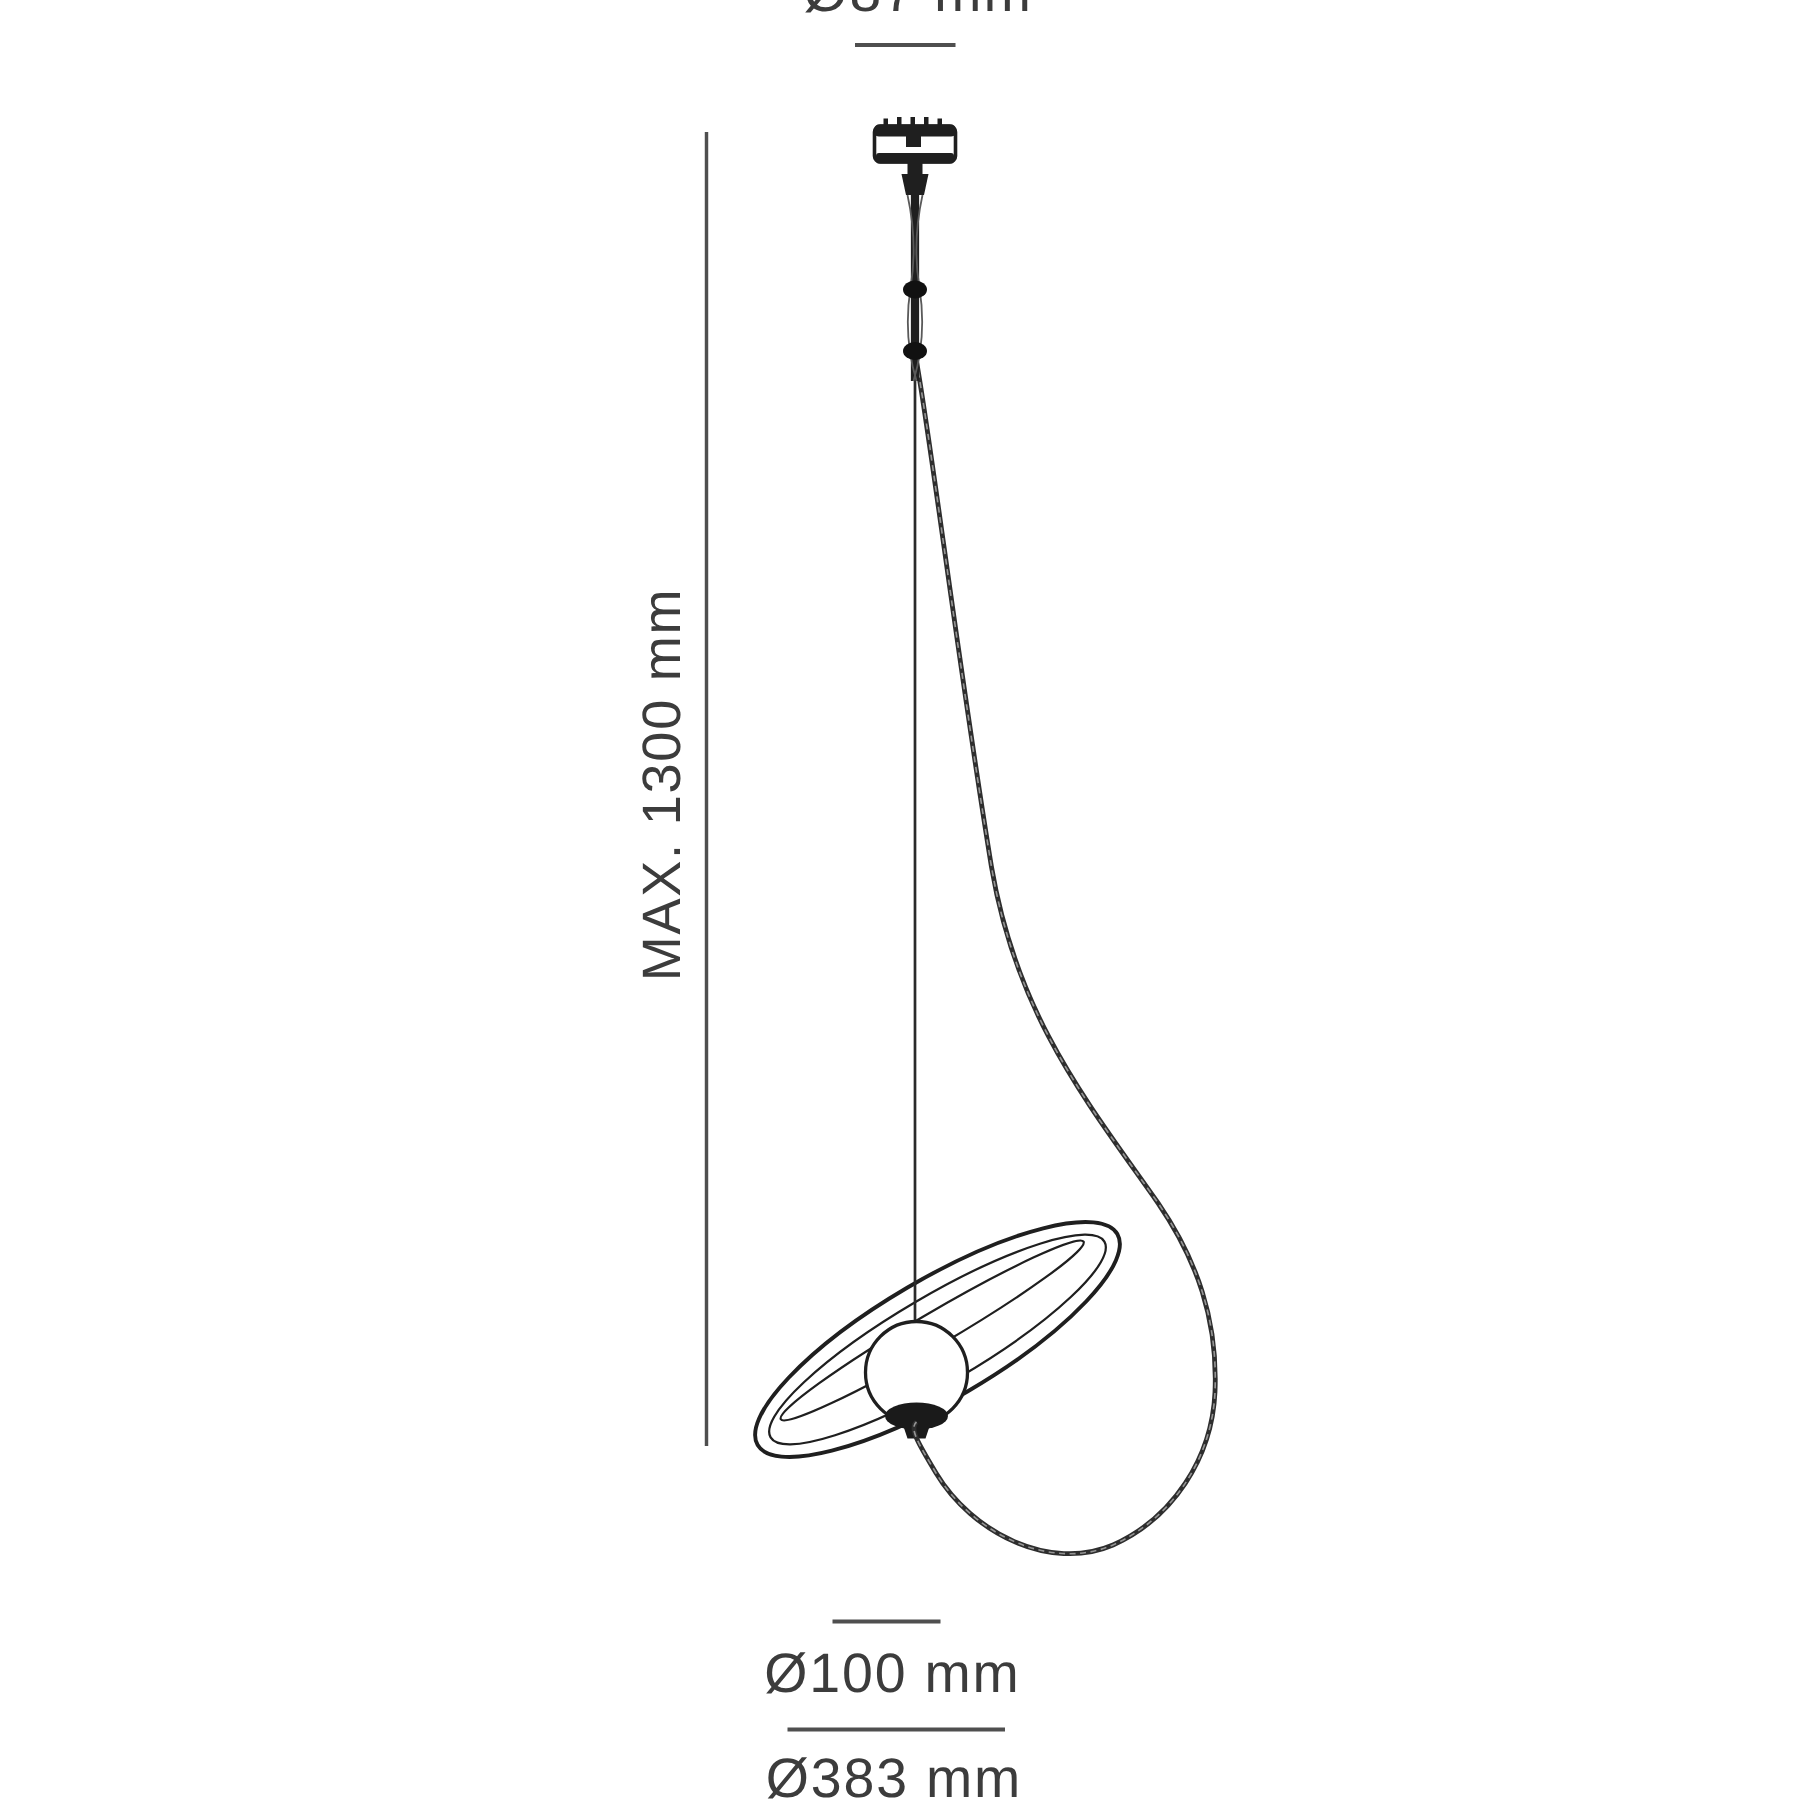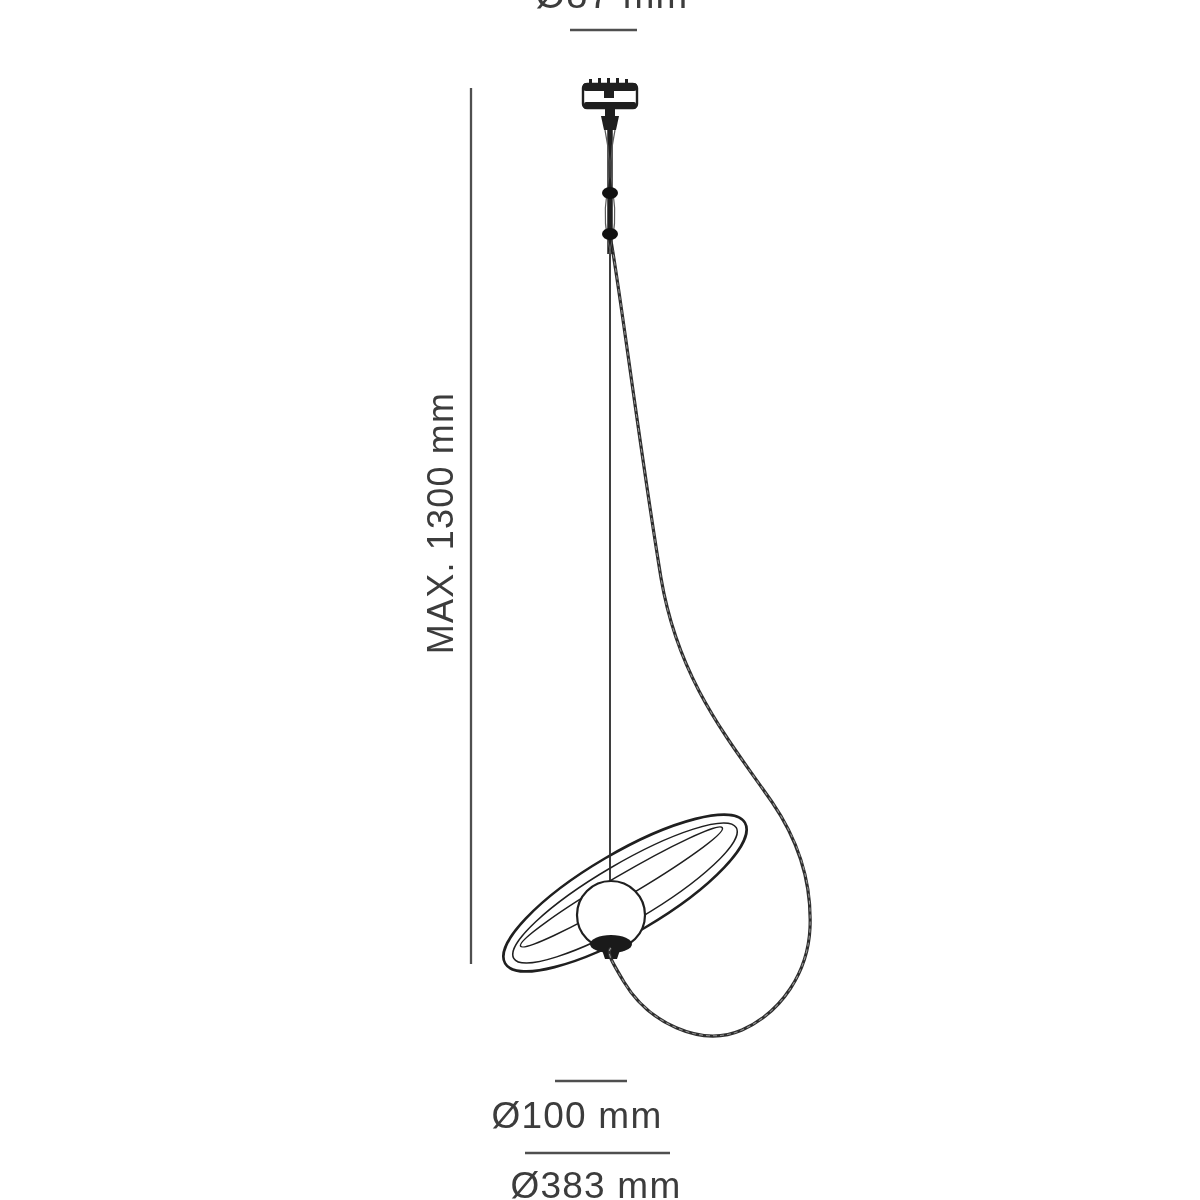--- a/index.html
+++ b/index.html
@@ -42,21 +42,21 @@
     top: 503px;
     width: 260px;
     height: 40px;
     font-size: 36px;
     display: flex;
     align-items: center;
     justify-content: center;
     transform: rotate(-90deg);
   }
   .dim-label.d100 {
-    left: 477px;
+    left: 495px;
     top: 1097px;
     width: 200px;
     font-size: 37px;
   }
   .dim-label.d383 {
     left: 496px;
     top: 1167px;
     width: 200px;
     font-size: 37px;
   }

